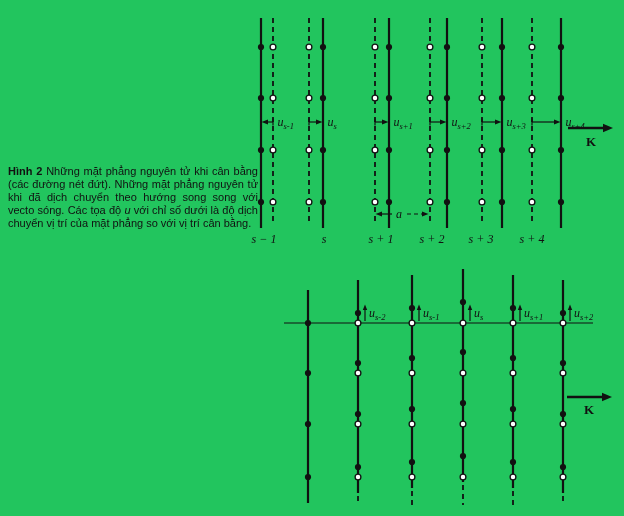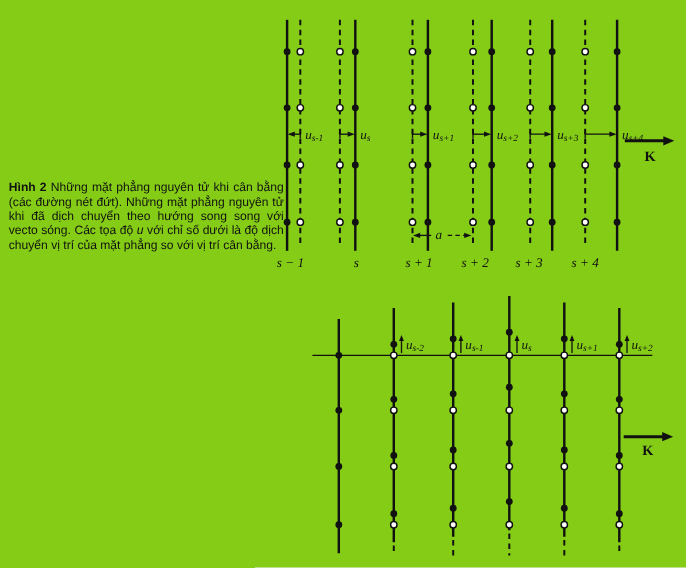--- a/index.html
+++ b/index.html
@@ -1,16 +1,16 @@
 <!DOCTYPE html>
 <html><head>
 <meta charset="utf-8">
 <style>
   html,body{margin:0;padding:0;background:#e9e9e9;}
-  #page{position:relative;width:624px;height:516px;background:#84cc16;overflow:hidden;}
+  #page{position:relative;width:624px;height:516px;background:#22c55e;overflow:hidden;}
   svg{position:absolute;left:0;top:0;font-family:"Liberation Serif",serif;}
   .caption{position:absolute;font-family:Liberation Sans, sans-serif;font-size:11px;line-height:1.18;color:#111;}
   #cap2{left:8px;top:165px;width:250px;text-align:justify;}
   #cap3{left:20px;top:476px;width:244px;text-align:left;}
   .caption b{font-weight:bold;}
   .caption i{font-style:italic;}
 </style>
 </head>
 <body>
 

